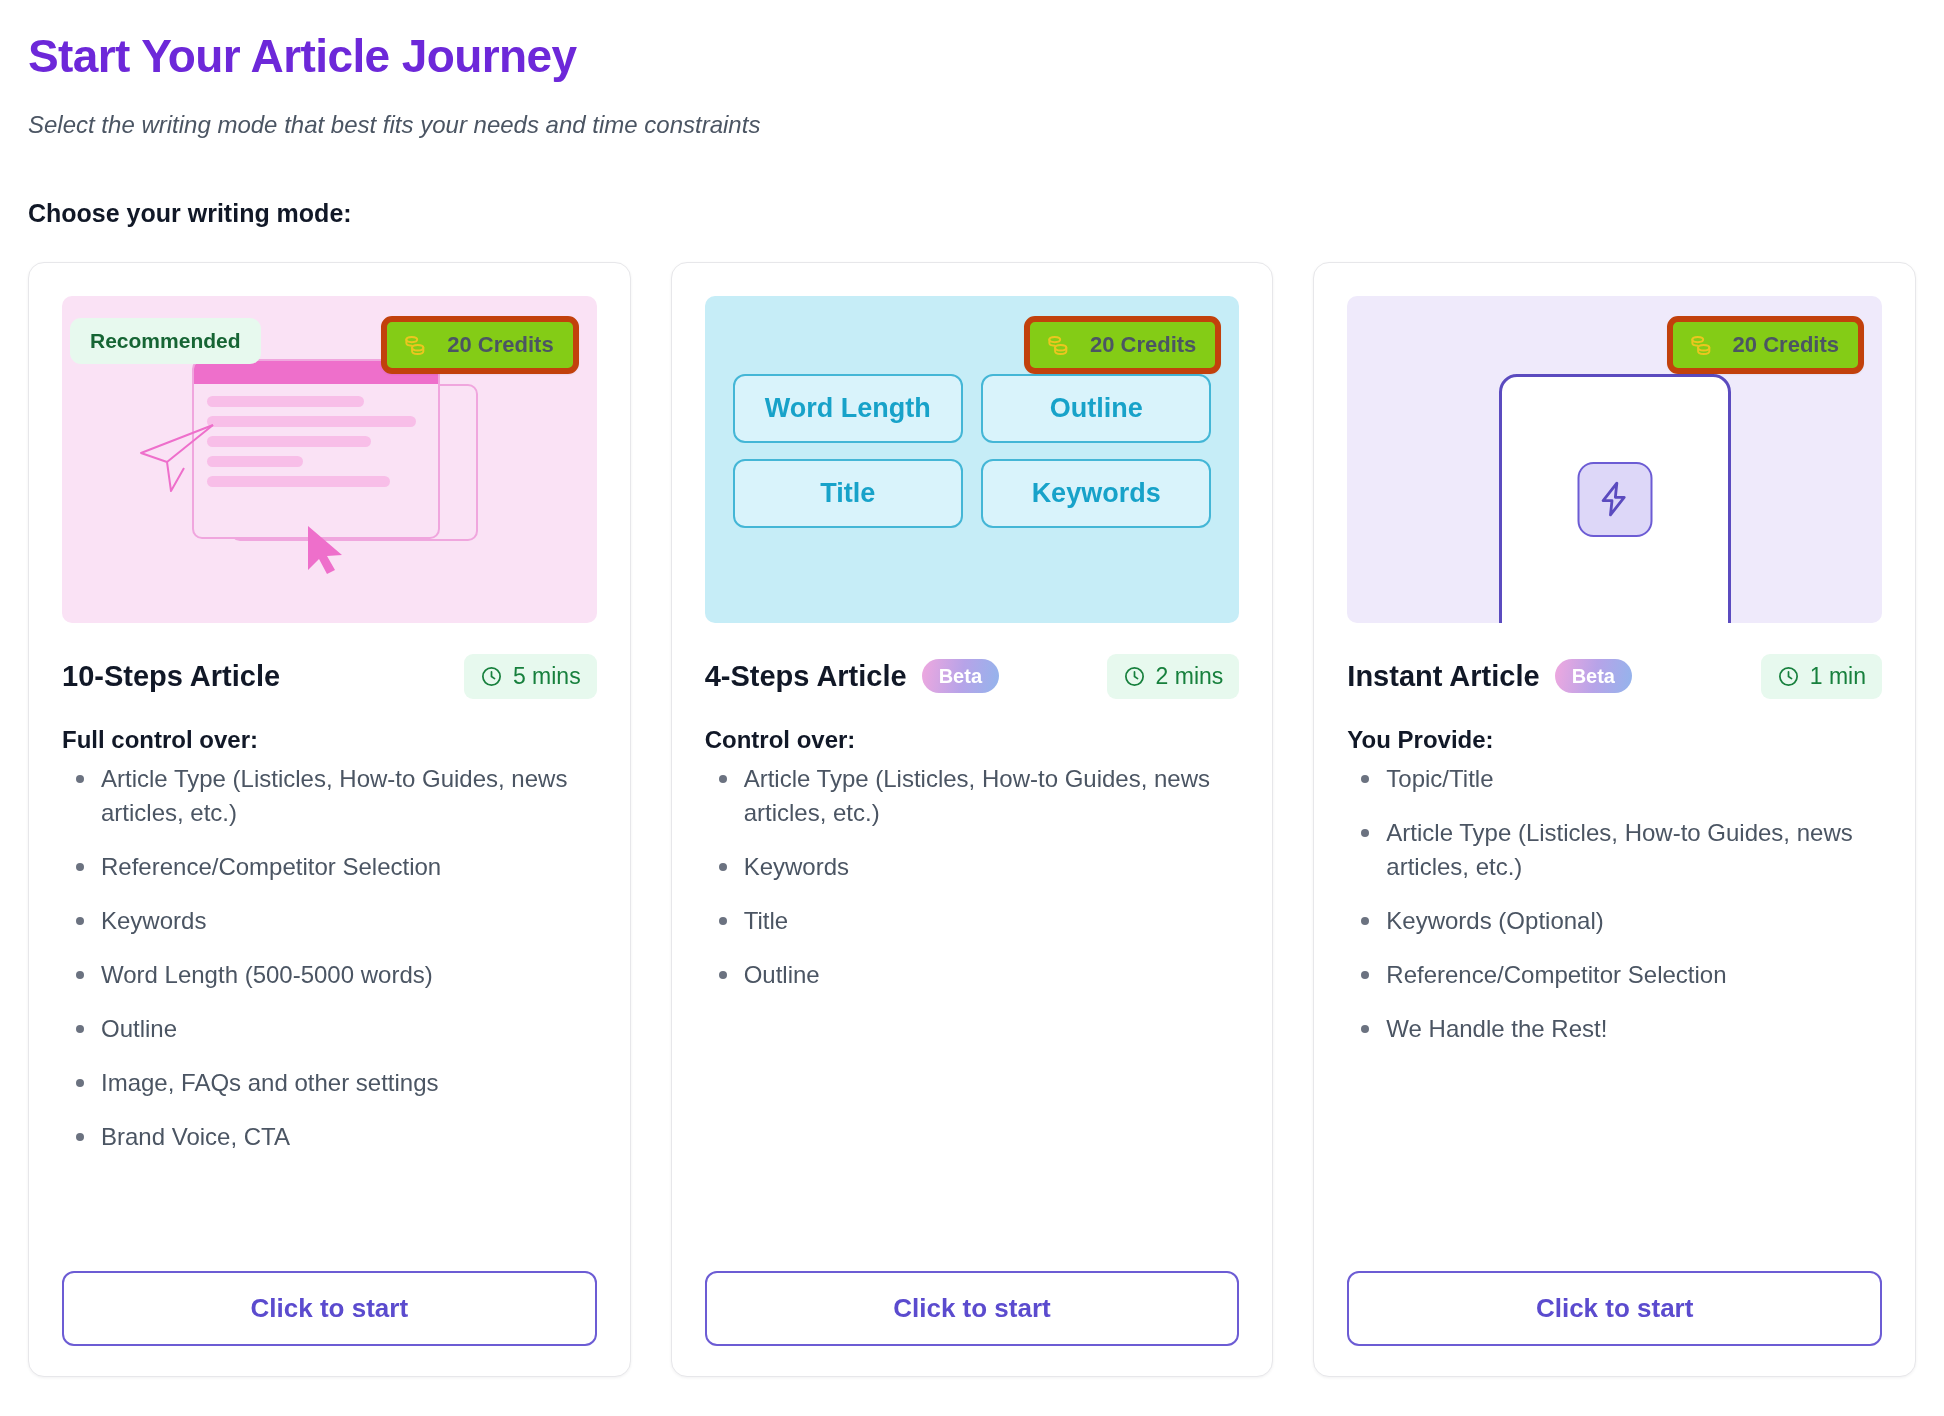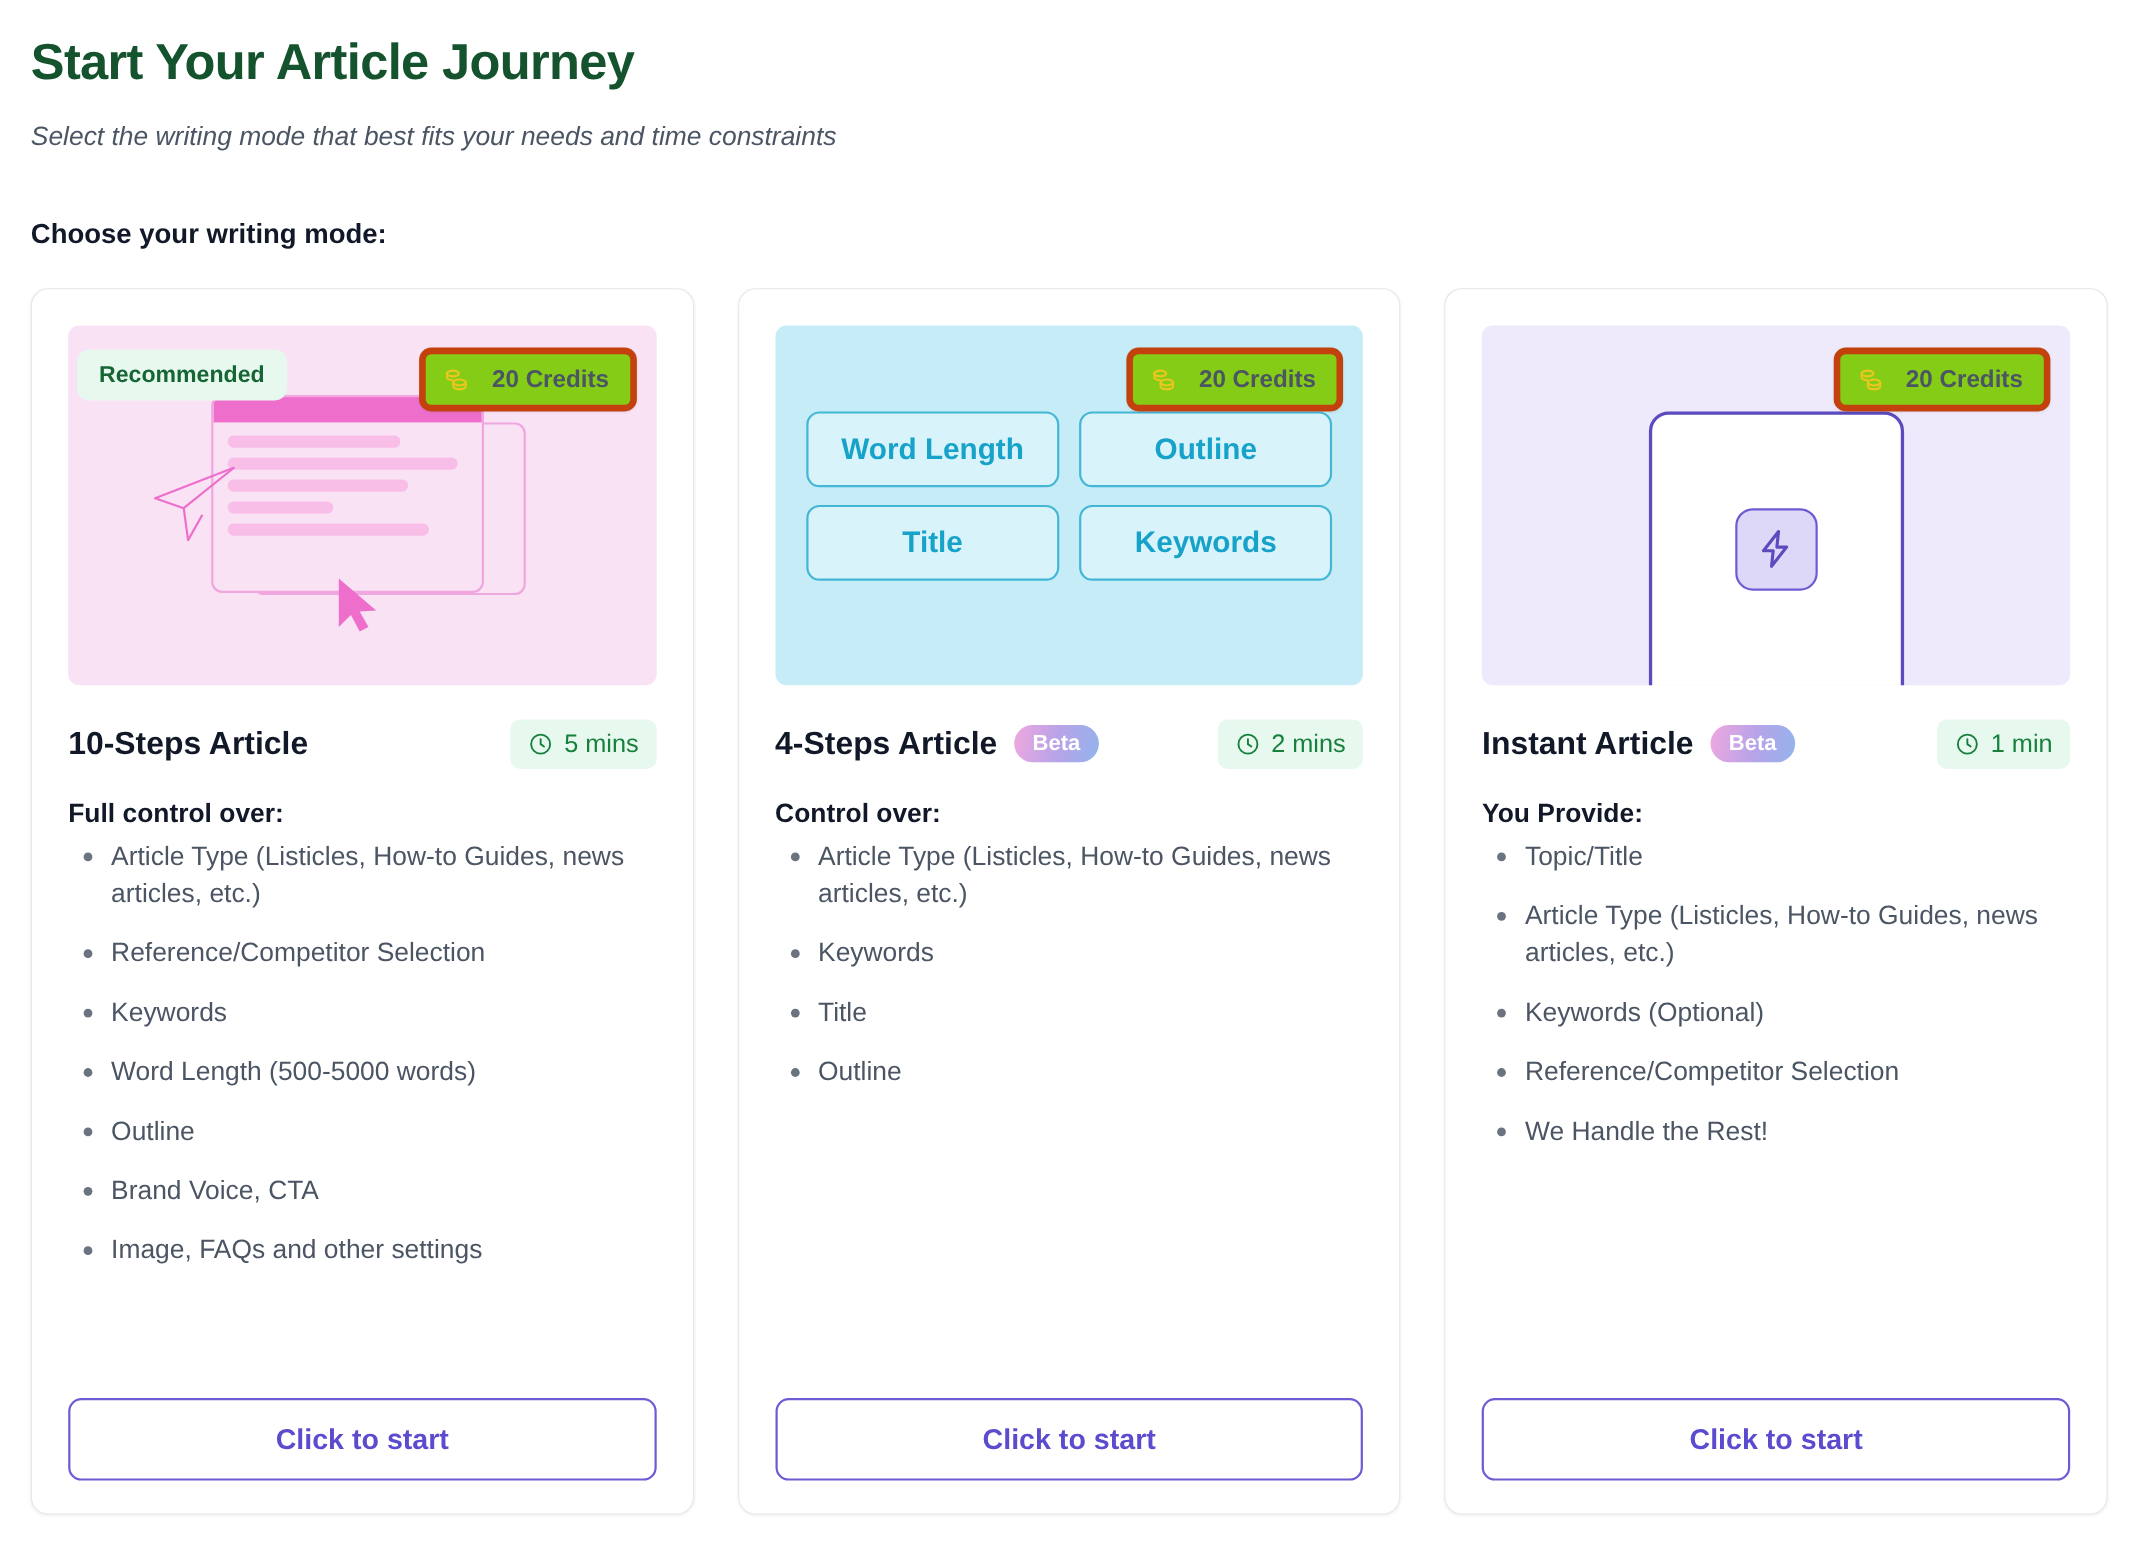--- a/index.html
+++ b/index.html
@@ -8,21 +8,21 @@
     height: 1416px;
     background: #ffffff;
     font-family: "Liberation Sans", sans-serif;
     -webkit-font-smoothing: antialiased;
   }
   .page { padding: 30px 28px 0 28px; }
 
   .page-title {
     font-size: 46px;
     font-weight: bold;
-    color: #14532d;
+    color: #6d28d9;
     letter-spacing: -0.6px;
     line-height: 1.15;
   }
   .page-subtitle {
     margin-top: 28px;
     font-size: 24px;
     color: #4b5563;
     font-weight: 400;
     font-style: italic;
   }
@@ -294,22 +294,22 @@
         </span>
       </div>
 
       <div class="sub-label">Full control over:</div>
       <ul class="features">
         <li>Article Type (Listicles, How-to Guides, news articles, etc.)</li>
         <li>Reference/Competitor Selection</li>
         <li>Keywords</li>
         <li>Word Length (500-5000 words)</li>
         <li>Outline</li>
+        <li>Image, FAQs and other settings</li>
         <li>Brand Voice, CTA</li>
-        <li>Image, FAQs and other settings</li>
       </ul>
       <button class="start-btn">Click to start</button>
     </div>
 
     <div class="card">
       <div class="illus cyan">
         <span class="badge-credits">
           <svg width="26" height="26" viewBox="0 0 24 24" fill="none">
             <ellipse cx="9" cy="7" rx="5" ry="2.4" stroke="#EBC61F" stroke-width="1.8"></ellipse>
             <path d="M4 7v3.2c0 1.33 2.24 2.4 5 2.4" stroke="#EBC61F" stroke-width="1.8" stroke-linecap="round"></path>

